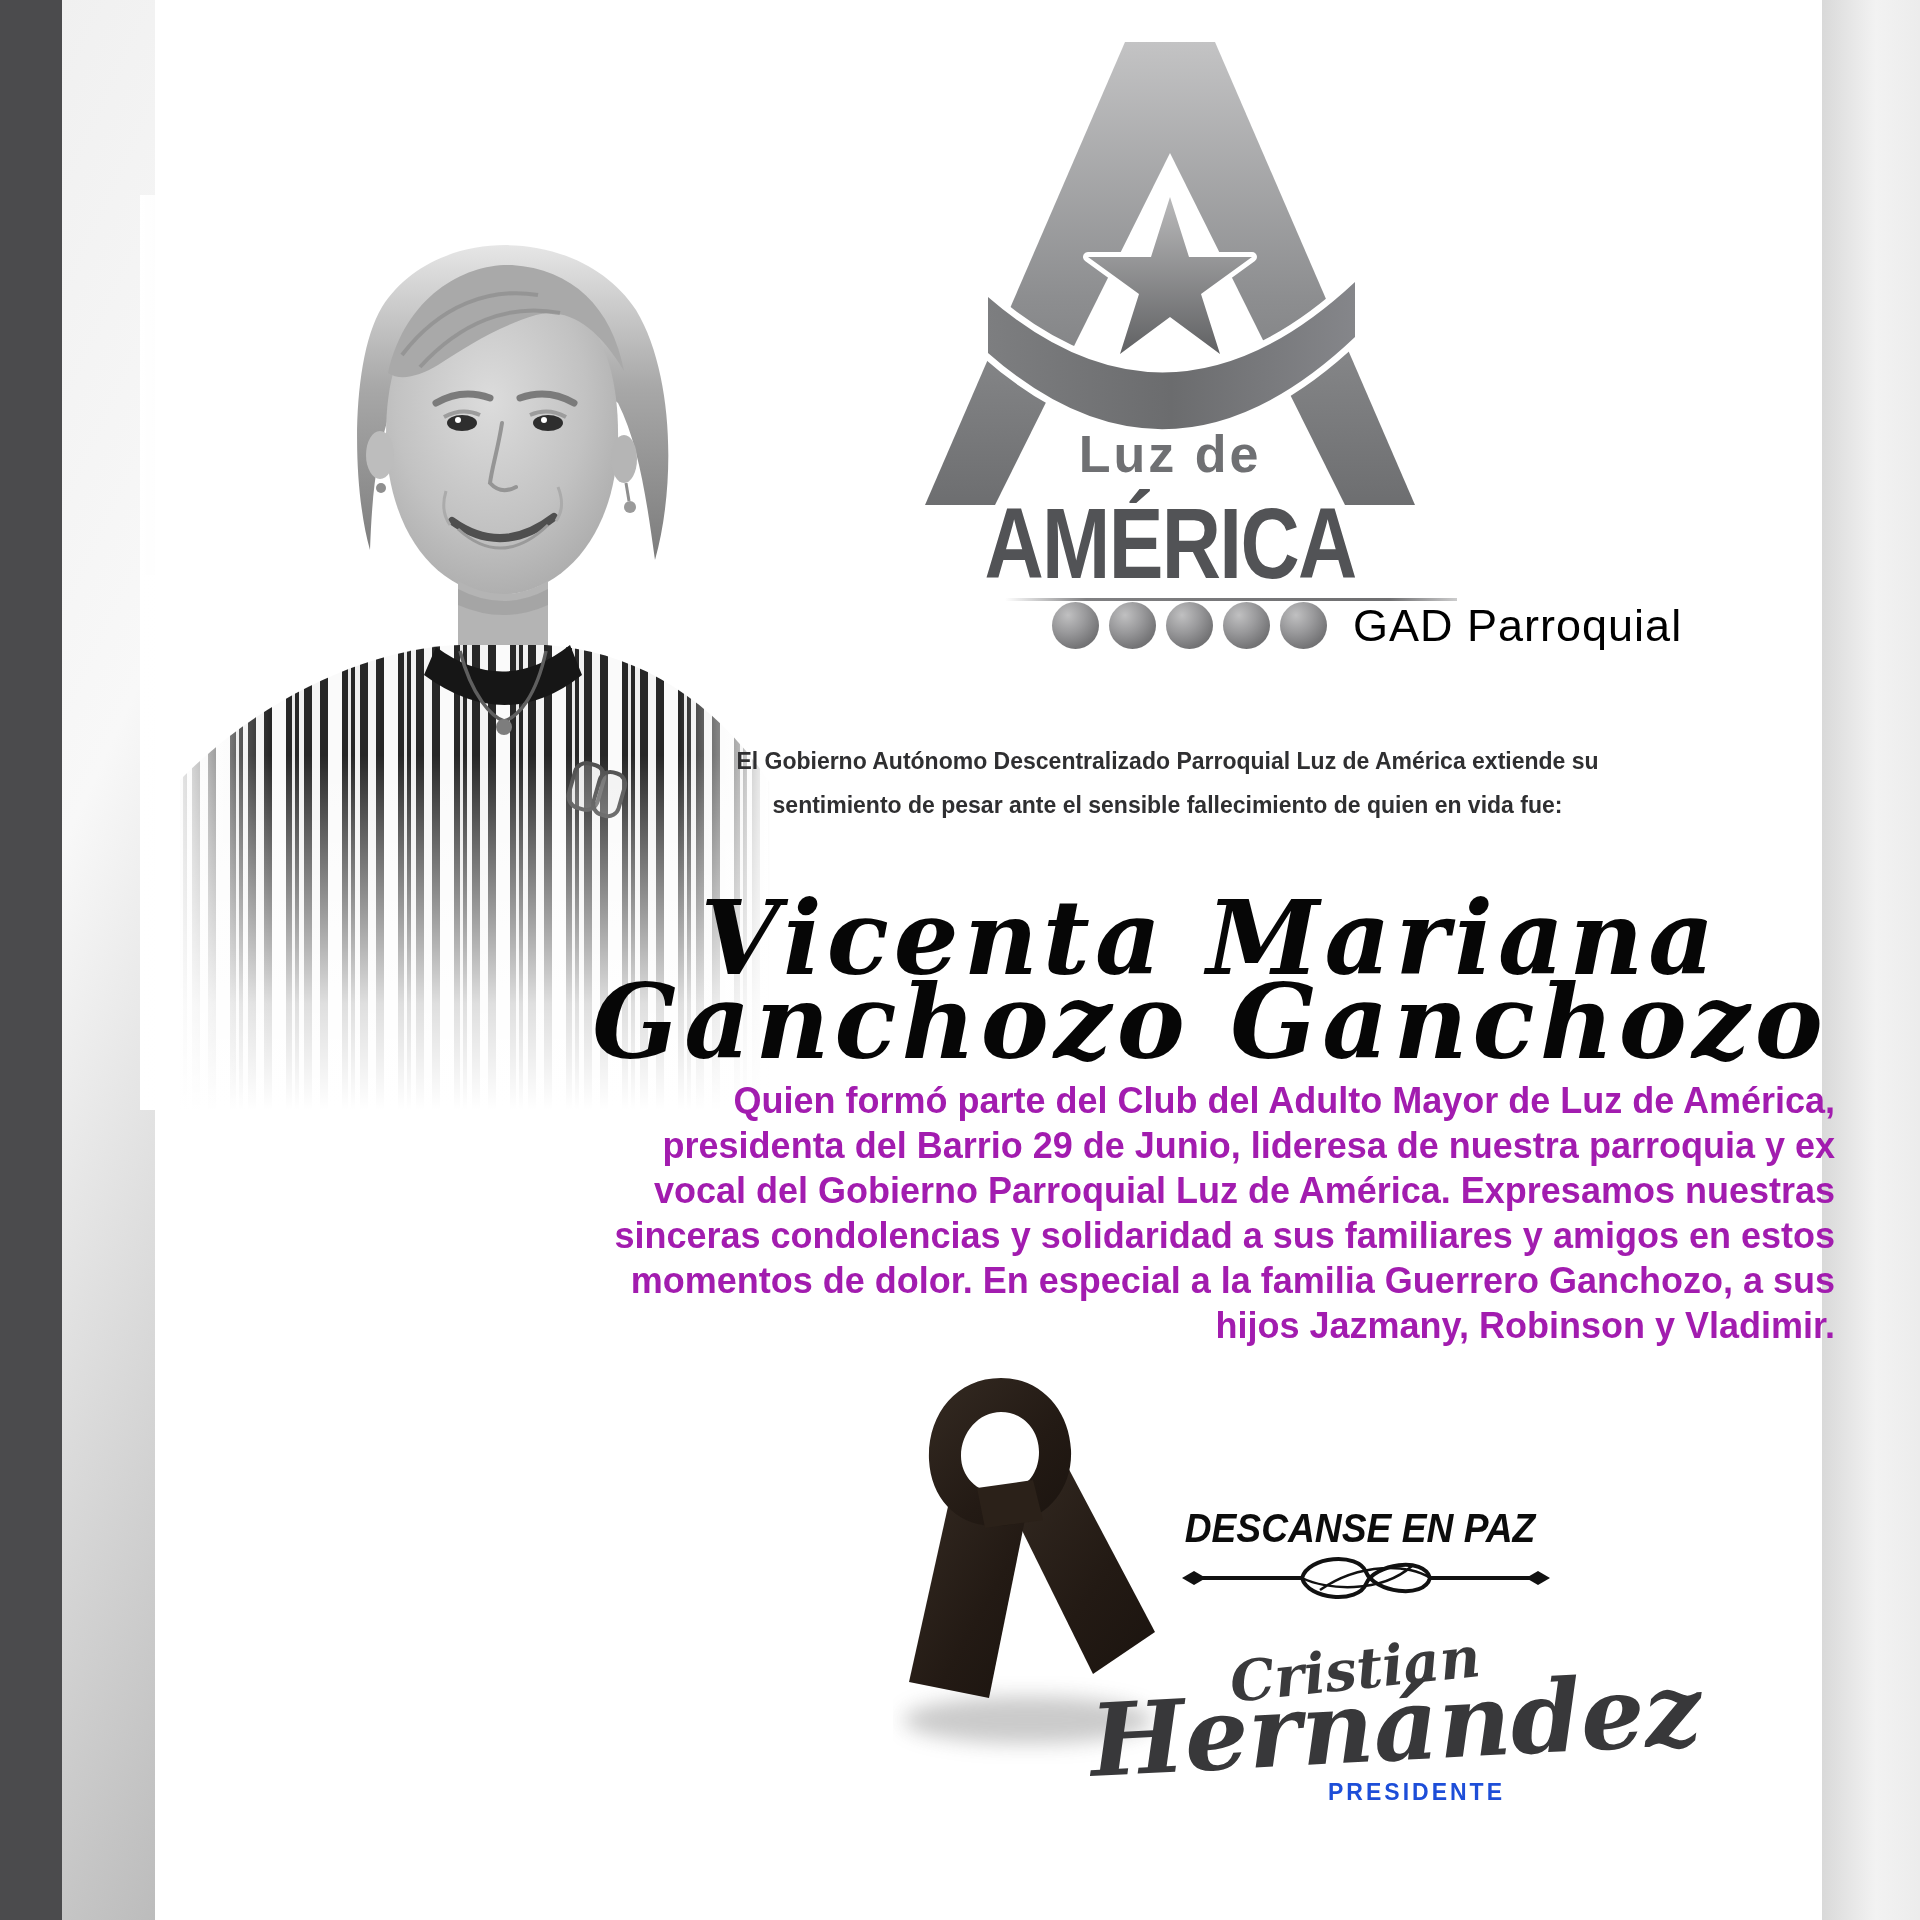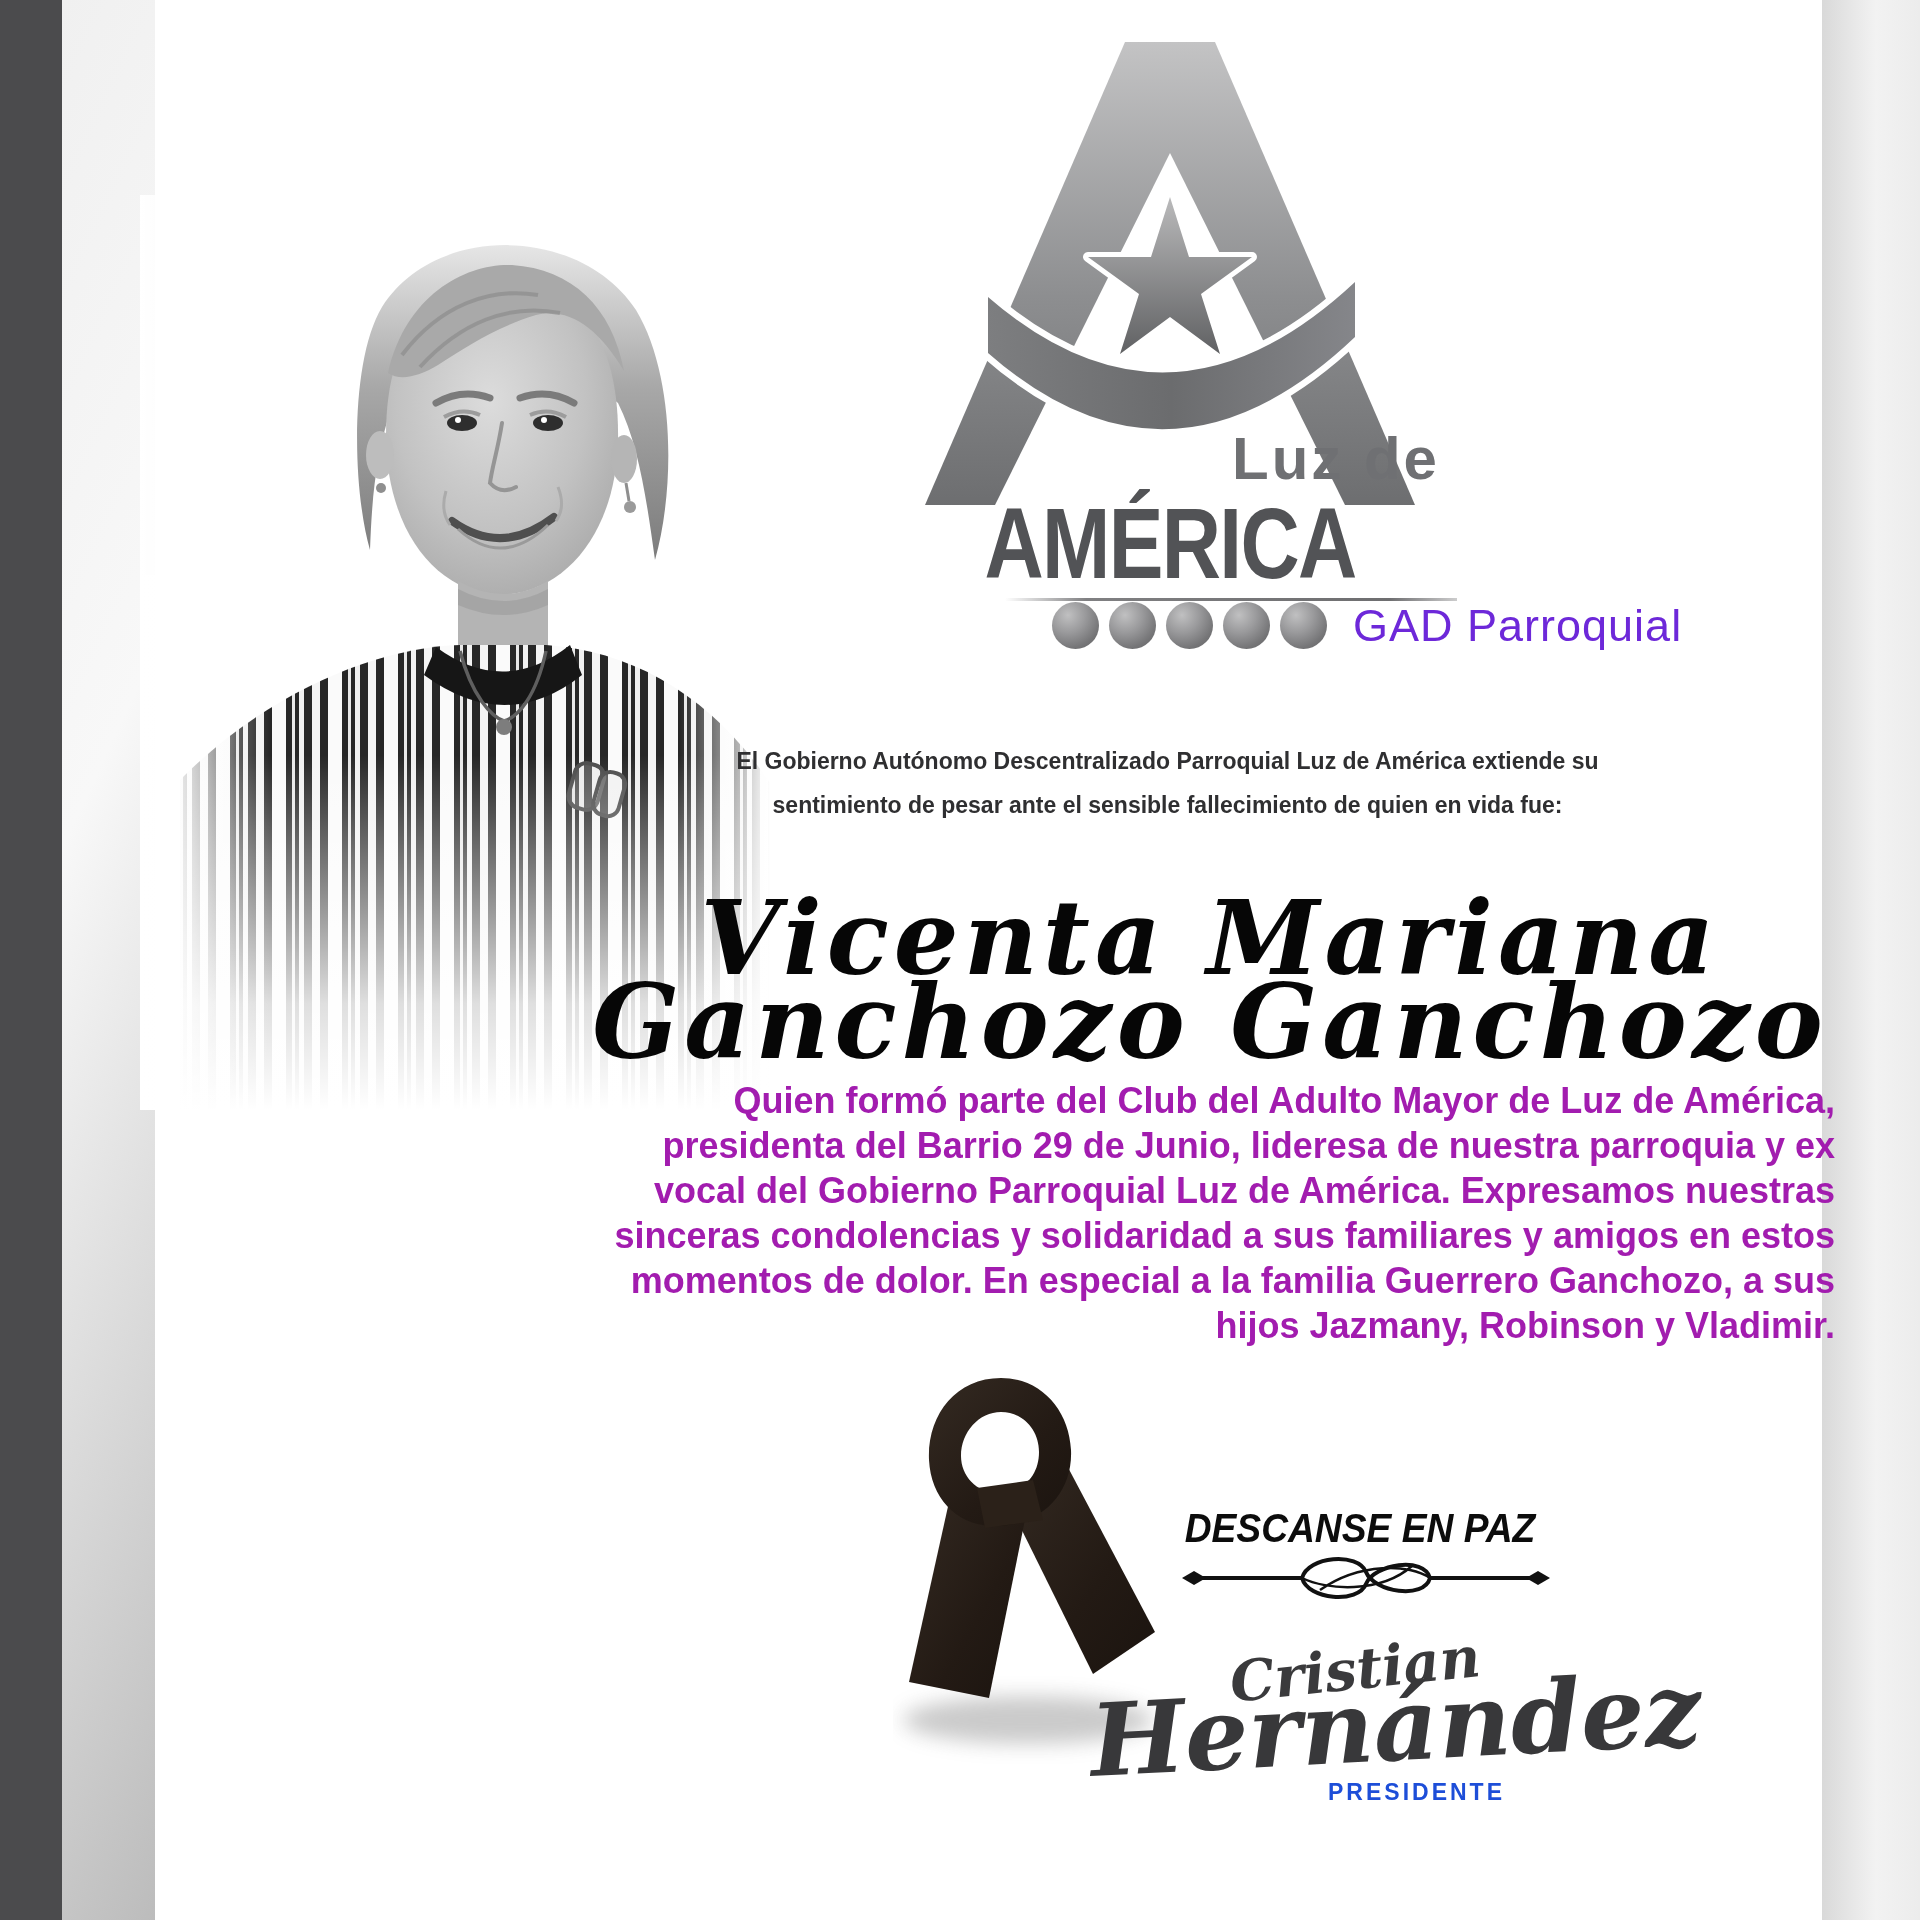--- a/index.html
+++ b/index.html
@@ -14,31 +14,31 @@
   .band-left{left:62px;top:0;width:93px;height:1920px;
     background:linear-gradient(115deg,#f0f0f0 0%,#f8f8f8 40%,#bcbcbc 100%);}
   .band-right{left:1822px;top:0;width:98px;height:1920px;
     background:linear-gradient(to right,#d9d9d9 0%,#f2f2f2 55%,#ececec 100%);}
 
   
   .portrait{left:140px;top:195px;width:630px;height:915px;}
 
   
   .emblem{left:900px;top:35px;width:540px;height:488px;}
-  .luzde{left:900px;top:424px;width:540px;text-align:right;
-    font-size:60px;color:#6f7073;letter-spacing:3px;font-weight:bold;}
+  .luzde{left:900px;top:424px;width:540px;text-align:center;
+    font-size:52px;color:#6f7073;letter-spacing:3px;font-weight:bold;}
   .america{left:900px;top:486px;width:540px;text-align:center;
     font-size:100px;font-weight:bold;color:#525356;letter-spacing:-2px;
     transform:scaleX(.82);transform-origin:50% 50%;white-space:nowrap;}
   .logo-line{left:1005px;top:598px;width:452px;height:3px;
     background:linear-gradient(to right,rgba(128,128,130,0) 0%,#808082 18%,#6e6e70 85%,rgba(110,110,112,.35) 100%);}
   .logo-bottom{left:1052px;top:602px;display:flex;align-items:center;}
   .dot{width:47px;height:47px;border-radius:50%;margin-right:10px;
     background:radial-gradient(circle at 34% 28%,#c0c0c1 0%,#9a9a9c 38%,#757577 72%,#626264 100%);}
-  .gad{font-size:45px;color:#6d28d9;margin-left:16px;letter-spacing:1px;line-height:47px;}
+  .gad{font-size:45px;color:#000000;margin-left:16px;letter-spacing:1px;line-height:47px;}
 
   
   .intro{left:690px;top:739px;width:955px;text-align:center;
     font-size:23px;line-height:44px;font-weight:bold;color:#2f2f31;}
   .name{left:560px;width:1300px;text-align:center;
     font-family:"DejaVu Serif", serif;font-style:italic;font-weight:bold;
     font-size:102px;letter-spacing:5px;color:#060606;white-space:nowrap;}
   .name1{top:848px;margin-top:30px;}
   .name2{top:962px;}
   .tribute{left:585px;top:1078px;width:1250px;text-align:right;

